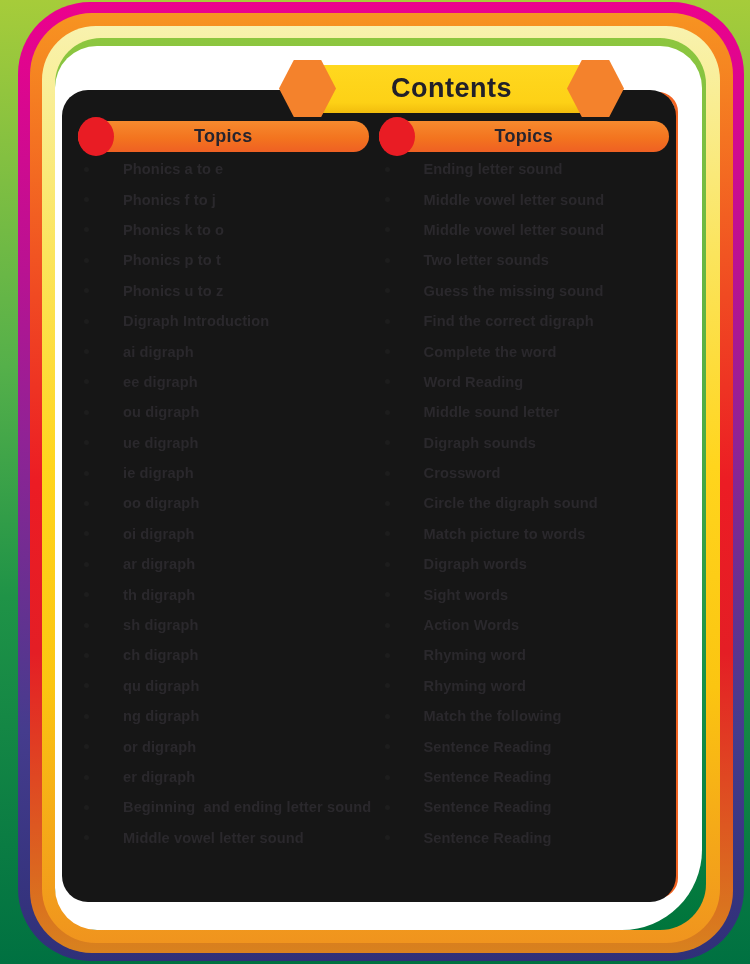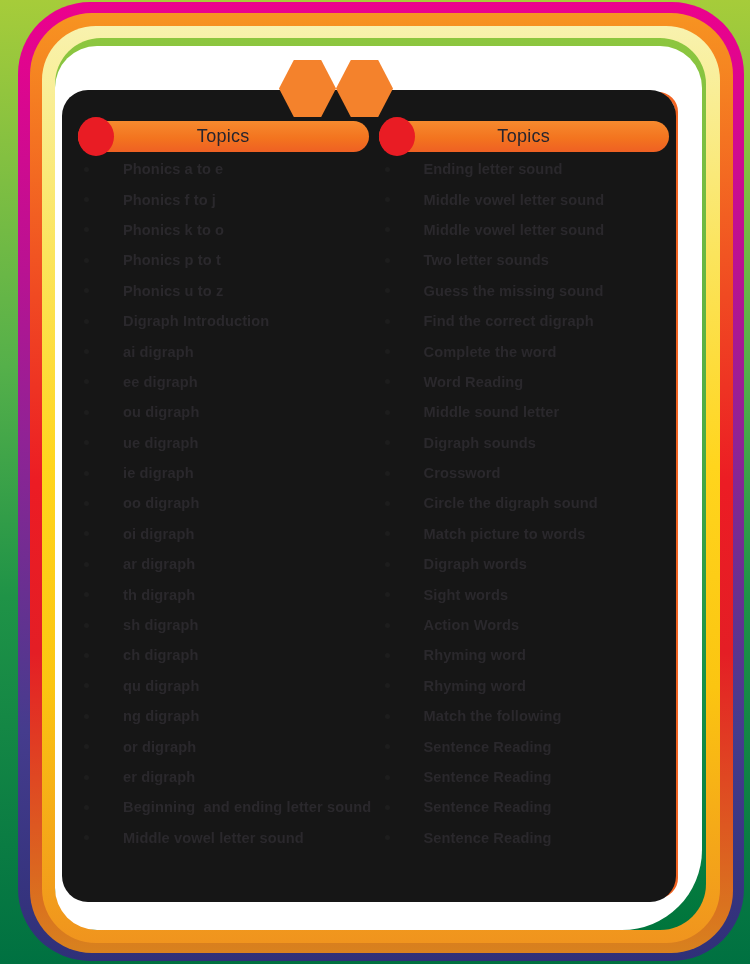--- a/index.html
+++ b/index.html
@@ -66,21 +66,21 @@
 
   .pill {
     position:relative; height:31px; border-radius:16px;
     background:linear-gradient(180deg,#f68a2e 0%,#f3741f 55%,#ef6023 100%);
     display:flex; align-items:center; justify-content:center;
   }
   .red-dot {
     position:absolute; left:0; top:-4px; width:36px; height:39px;
     background:#e91c24; border-radius:50%;
   }
-  .pill-label { font-size:18px; font-weight:normal; color:#26242e; letter-spacing:.3px; }
+  .pill-label { font-size:18px; font-weight:bold; color:#26242e; letter-spacing:.3px; }
 
   .topic-list { list-style:none; margin:2px 0 0 0; }
   .topic-item { height:30.4px; display:flex; align-items:center; }
   .bullet {
     width:5px; height:5px; border-radius:50%; background:#1d1d1d;
     margin-left:6px; flex:0 0 auto;
   }
   .topic-label {
     margin-left:34px; font-size:14.6px; font-weight:bold; color:#2a282c;
     white-space:pre; letter-spacing:.1px;
@@ -93,20 +93,23 @@
   <div class="frame frame-magenta"></div>
   <div class="frame frame-orangered"></div>
   <div class="frame frame-yellow"></div>
   <div class="frame frame-green"></div>
   <div class="frame frame-white"></div>
 
   <div class="card">
 
     <div class="banner">
       <div class="hex"></div>
+      <div class="banner-bar">
+        <span class="banner-title">Contents</span>
+      </div>
       <div class="hex"></div>
     </div>
 
     <div class="cols">
       <section class="col">
         <div class="pill">
           <span class="red-dot"></span>
           <span class="pill-label">Topics</span>
         </div>
         <ul class="topic-list">

